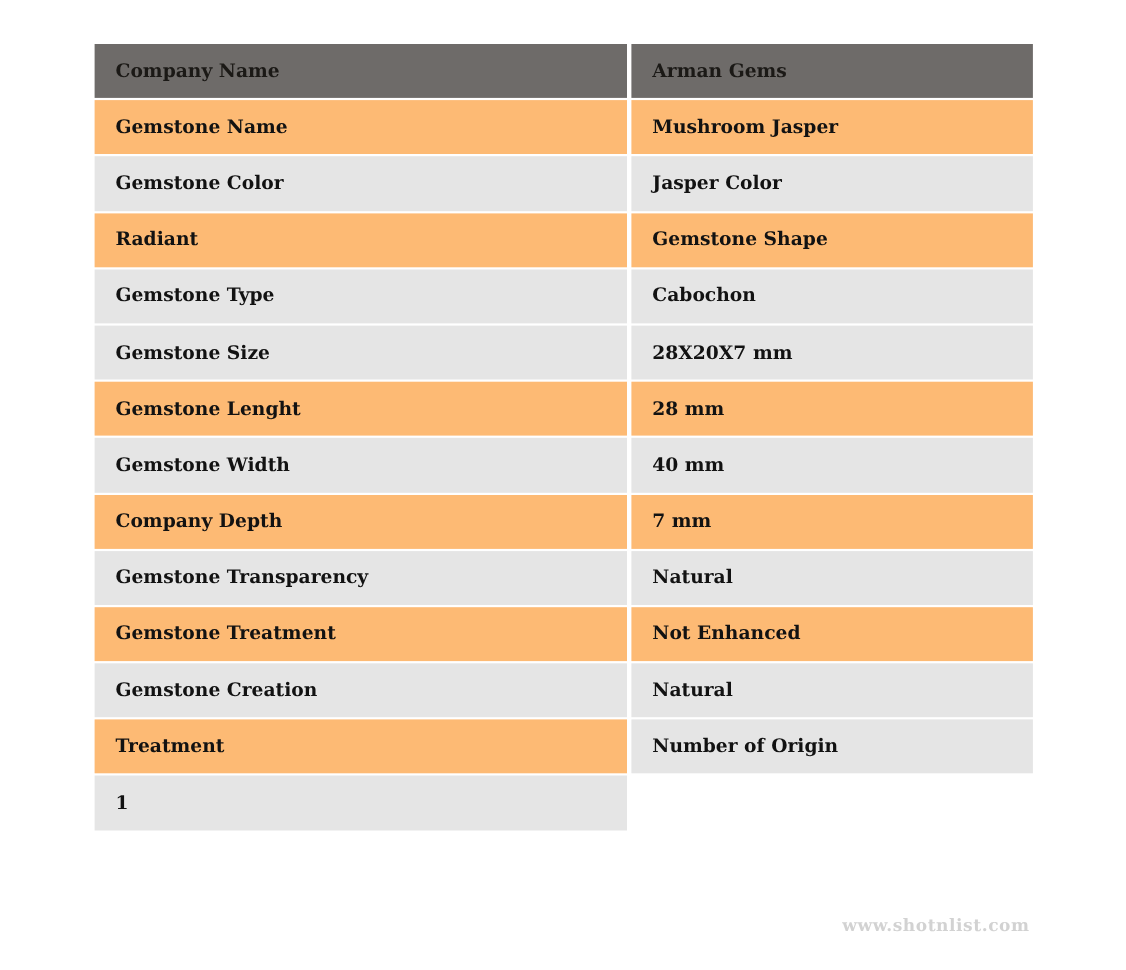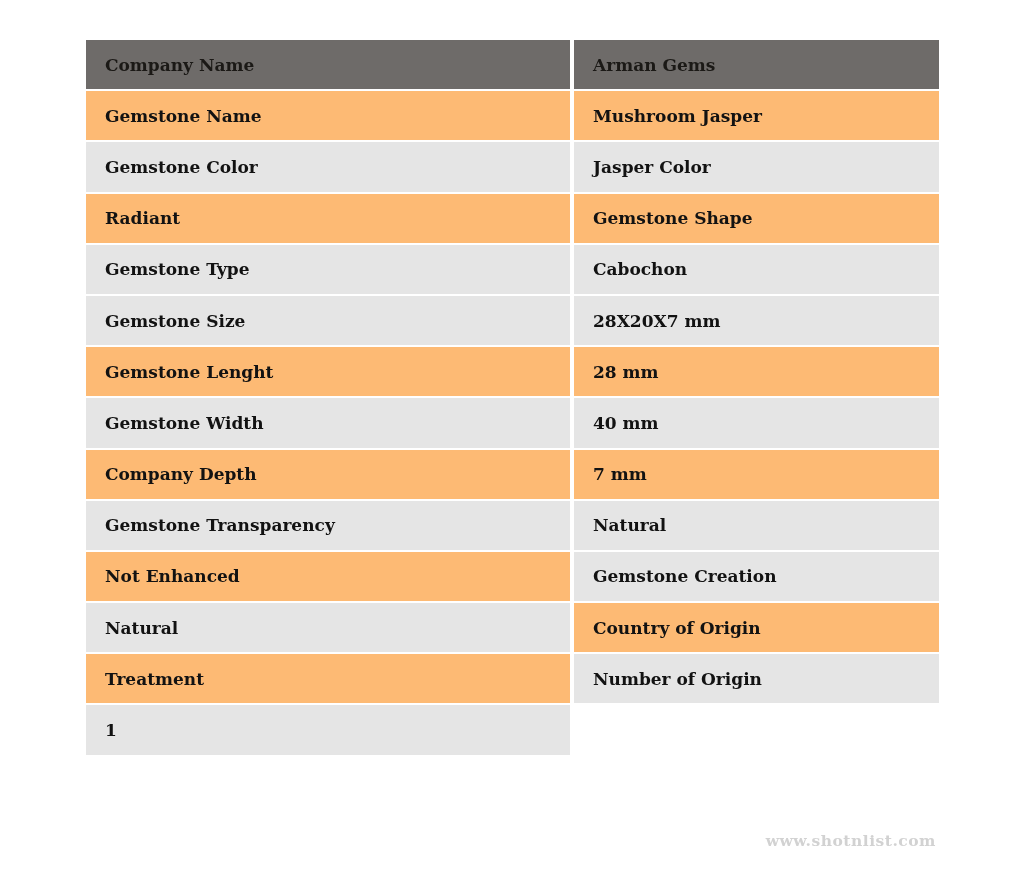--- a/index.html
+++ b/index.html
@@ -89,26 +89,26 @@
 
     <div class="cell plain">Gemstone Width</div>
     <div class="cell plain">40 mm</div>
 
     <div class="cell alt">Company Depth</div>
     <div class="cell alt">7 mm</div>
 
     <div class="cell plain">Gemstone Transparency</div>
     <div class="cell plain">Natural</div>
 
+    <div class="cell alt">Gemstone Treatment</div>
     <div class="cell alt">Not Enhanced</div>
 
     <div class="cell plain">Gemstone Creation</div>
     <div class="cell plain">Natural</div>
 
-    <div class="cell alt">Country of Origin</div>
     <div class="cell alt">Treatment</div>
 
     <div class="cell plain">Number of Origin</div>
     <div class="cell plain">1</div>
 
   </div>
 
   <div class="watermark">www.shotnlist.com</div>
 </div>
 

